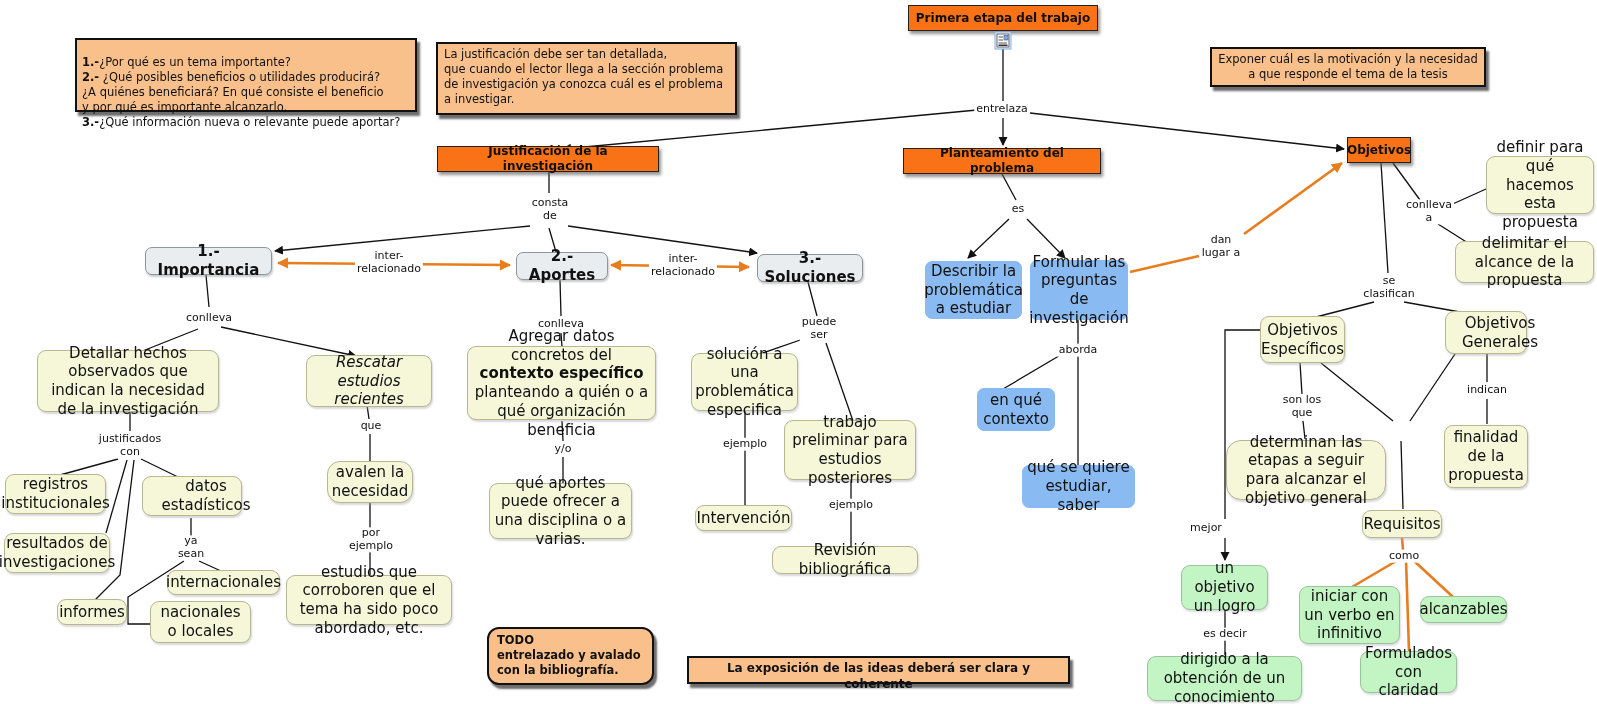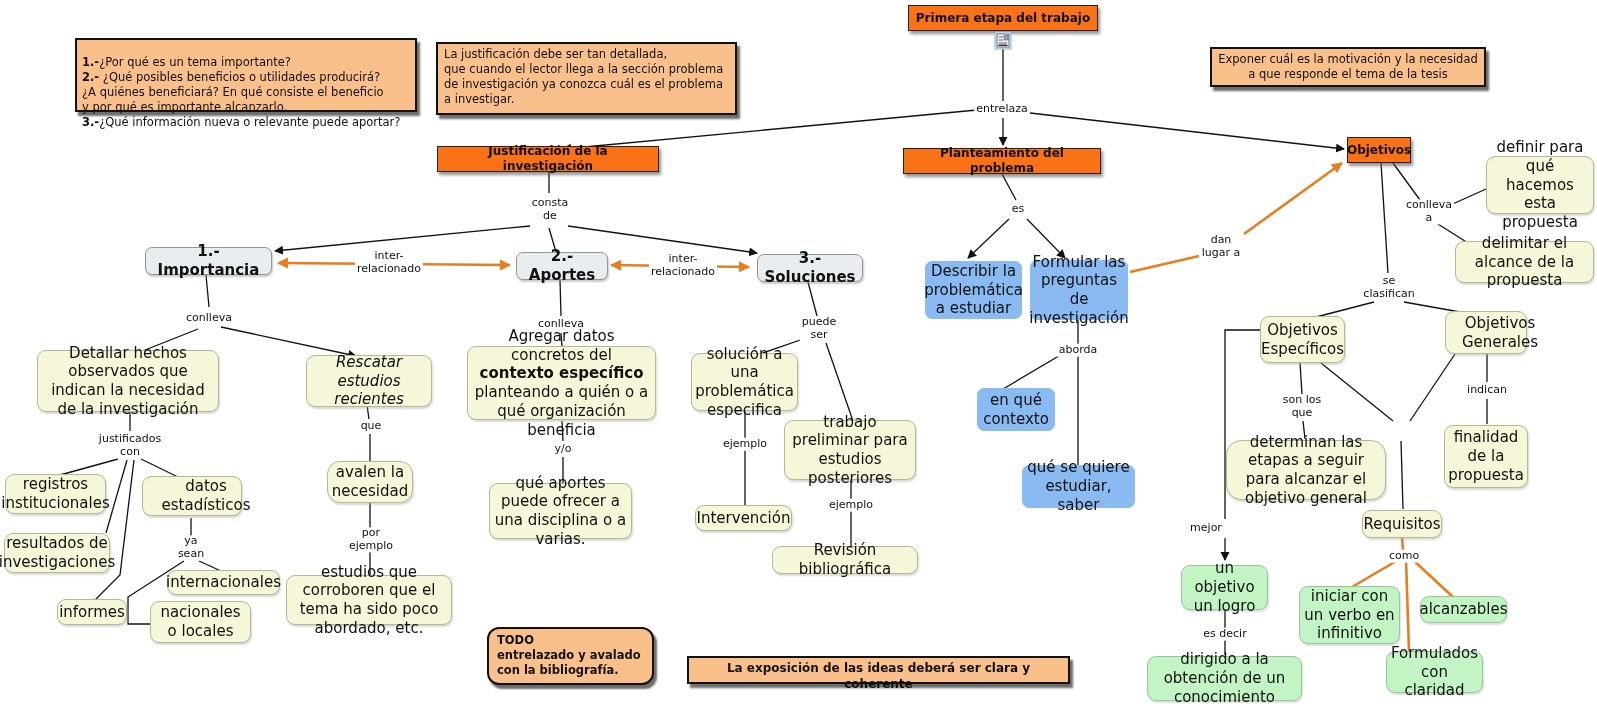--- a/index.html
+++ b/index.html
@@ -173,21 +173,21 @@
 
   <div class="node blue" style="left:925px;top:261px;width:97px;height:58px;">Describir la problemática a estudiar</div>
   <div class="node blue" style="left:1030px;top:260px;width:98px;height:60px;">Formular las preguntas de investigación</div>
   <div class="node blue" style="left:977px;top:388px;width:78px;height:43px;">en qué contexto</div>
   <div class="node blue" style="left:1022px;top:465px;width:113px;height:43px;">qué se quiere estudiar, saber</div>
 
   <div class="node green" style="left:1181px;top:565px;width:87px;height:45px;">un objetivo un logro</div>
   <div class="node green" style="left:1147px;top:656px;width:155px;height:45px;">dirigido a la obtención de un conocimiento</div>
   <div class="node green" style="left:1299px;top:586px;width:101px;height:58px;">iniciar con un verbo en infinitivo</div>
   <div class="node green" style="left:1420px;top:596px;width:87px;height:27px;">alcanzables</div>
-  <div class="node green" style="left:1360px;top:651px;width:97px;height:42px;margin-left:26px;">Formulados con claridad</div>
+  <div class="node green" style="left:1360px;top:651px;width:97px;height:42px;">Formulados con claridad</div>
 
   <div class="lbl" style="left:1002px;top:109px;">entrelaza</div>
   <div class="lbl" style="left:550px;top:210px;">consta
 de</div>
   <div class="lbl" style="left:389px;top:263px;">inter-
 relacionado</div>
   <div class="lbl" style="left:683px;top:266px;">inter-
 relacionado</div>
   <div class="lbl" style="left:209px;top:318px;">conlleva</div>
   <div class="lbl" style="left:561px;top:324px;">conlleva</div>

